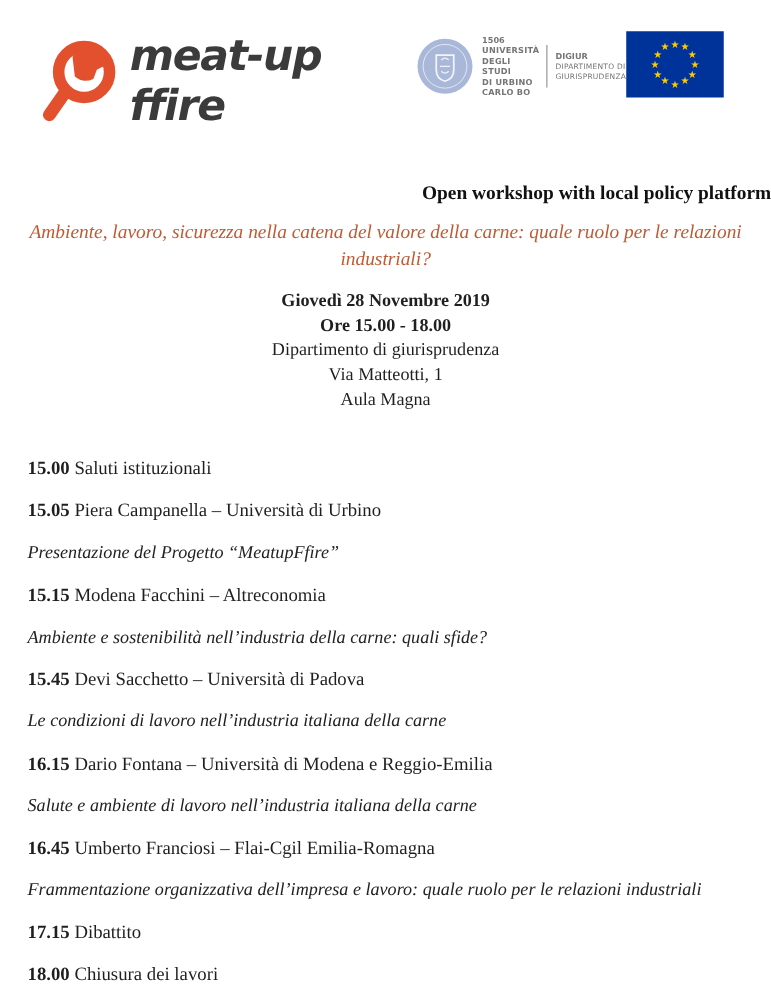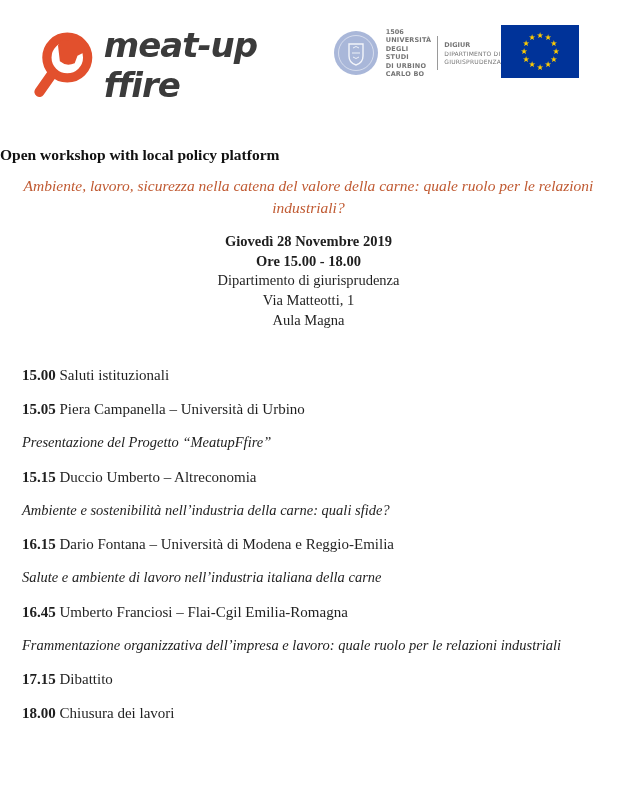--- a/index.html
+++ b/index.html
@@ -42,21 +42,21 @@
   .eu-flag{
     position:relative;width:78px;height:53px;margin-top:0;
     background:var(--flag-blue);flex:0 0 auto;
   }
   .eu-flag span{
     position:absolute;color:var(--star-yellow);font-size:8px;line-height:8px;
     width:9px;text-align:center;
   }
   
   .title{
-    margin:41px 0 0;text-align:left;font-size:15.5px;font-weight:bold;color:#111;
+    margin:41px 0 0;text-align:right;font-size:15.5px;font-weight:bold;color:#111;
   }
   .subtitle{
     margin:11px auto 0;max-width:586px;text-align:center;
     font-size:15.5px;font-style:italic;font-weight:normal;color:var(--accent);
     line-height:1.45;
   }
   
   .event-block{margin-top:13px;text-align:center;font-size:14.5px;line-height:1.22;}
   .event-block p{margin:0 0 2px;text-align:center;}
   .event-bold{font-weight:bold;}
@@ -142,24 +142,28 @@
       <p class="entry"><span class="time">15.00</span> <span class="text">Saluti istituzionali</span></p>
 
     </div>
 
     <div class="schedule-item">
       <p class="entry"><span class="time">15.05</span> <span class="text">Piera Campanella – Università di Urbino</span></p>
       <p class="desc">Presentazione del Progetto “MeatupFfire”</p>
     </div>
 
     <div class="schedule-item">
-      <p class="entry"><span class="time">15.15</span> <span class="text">Duccio Umberto – Altreconomia</span></p>
+      <p class="entry"><span class="time">15.15</span> <span class="text">Modena Facchini – Altreconomia</span></p>
       <p class="desc">Ambiente e sostenibilità nell’industria della carne: quali sfide?</p>
     </div>
 
+    <div class="schedule-item">
+      <p class="entry"><span class="time">15.45</span> <span class="text">Devi Sacchetto – Università di Padova</span></p>
+      <p class="desc">Le condizioni di lavoro nell’industria italiana della carne</p>
+    </div>
 
     <div class="schedule-item">
       <p class="entry"><span class="time">16.15</span> <span class="text">Dario Fontana – Università di Modena e Reggio-Emilia</span></p>
       <p class="desc">Salute e ambiente di lavoro nell’industria italiana della carne</p>
     </div>
 
     <div class="schedule-item">
       <p class="entry"><span class="time">16.45</span> <span class="text">Umberto Franciosi – Flai-Cgil Emilia-Romagna</span></p>
       <p class="desc">Frammentazione organizzativa dell’impresa e lavoro: quale ruolo per le relazioni industriali</p>
     </div>

